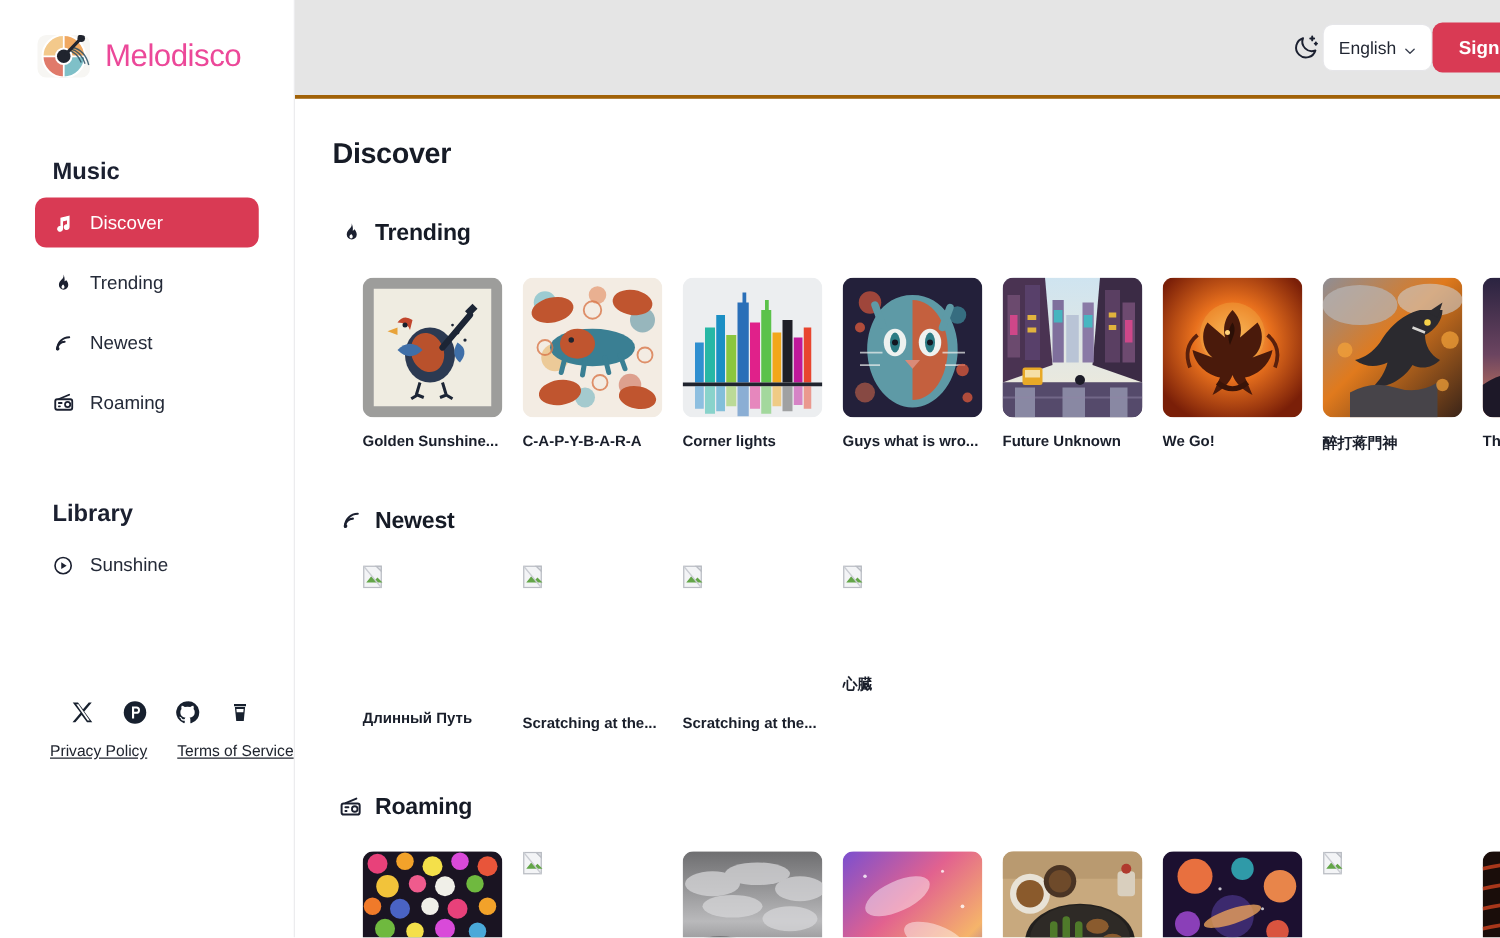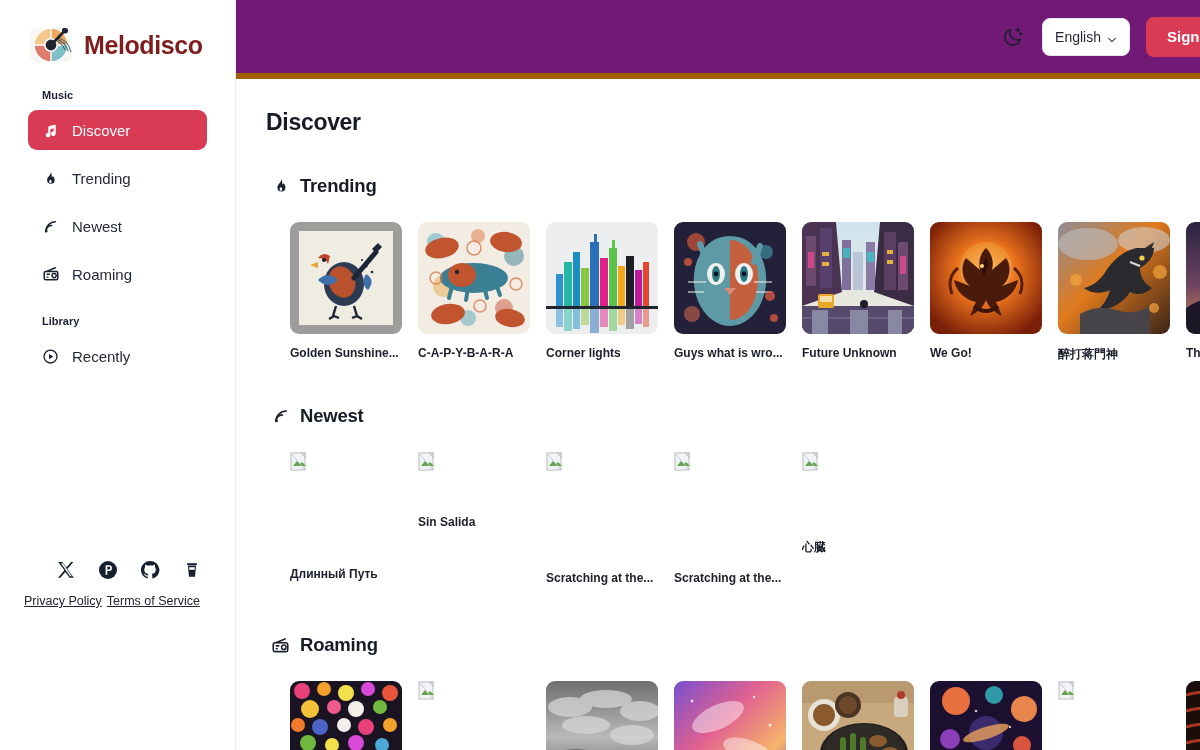--- a/index.html
+++ b/index.html
@@ -18,26 +18,26 @@
     border-right: 1px solid #ececee;
     background: #fff;
     position: relative;
   }
   .brand {
     display: flex; align-items: center; gap: 10px;
     padding: 22px 0 0 28px;
   }
   .brand-logo { width: 46px; height: 46px; flex: 0 0 46px; }
   .brand-name {
-    font-size: 25px; font-weight: 700; letter-spacing: -0.4px;
-    color: #7f1d1d;
+    font-size: 25px; font-weight: 400; letter-spacing: -0.4px;
+    color: #ec4899;
   }
   .nav-group-label {
-    font-size: 11px; font-weight: 700; color: #1b2030;
-    padding: 0 0 0 42px; margin-top: 21px; margin-bottom: 9px;
+    font-size: 19px; font-weight: 700; color: #1b2030;
+    padding: 0 0 0 42px; margin-top: 59px; margin-bottom: 9px;
   }
   .nav-list { list-style: none; padding: 0 28px; }
   .nav-item {
     display: flex; align-items: center; gap: 13px;
     height: 40px; padding: 0 14px;
     border-radius: 9px;
     font-size: 15px; color: #242a38;
     cursor: pointer;
     margin-bottom: 8px;
   }
@@ -51,34 +51,34 @@
   .sidebar-footer {
     position: absolute; left: 0; bottom: 0; width: 236px;
     padding: 0 0 142px 0;
   }
   .social-row {
     display: flex; align-items: center; gap: 22px;
     padding-left: 56px; margin-bottom: 14px;
   }
   .social-icon { width: 20px; height: 20px; cursor: pointer; display:block; }
   .legal-row {
-    display: flex; gap: 5px; padding-left: 24px;
+    display: flex; gap: 24px; padding-left: 40px;
     font-size: 12.5px;
   }
   .legal-row a {
     color: #20252f; text-decoration: underline; cursor: pointer;
   }
 
   
   .main { flex: 1 1 auto; height: 750px; position: relative; overflow: hidden; }
   .topbar {
-    height: 79px; border-bottom: 6px solid #a16207;
+    height: 79px; border-bottom: 3px solid #a16207;
     display: flex; align-items: center; justify-content: flex-end;
-    gap: 16px; padding-right: 0px;
-    background: #701a75;
+    padding-right: 0px;
+    background: #e5e5e5;
   }
   .theme-toggle {
     width: 26px; height: 26px; display: flex; align-items: center; justify-content: center;
     cursor: pointer;
   }
   .lang-select {
     height: 38px; min-width: 86px;
     border: 1px solid #e6e6e9; border-radius: 8px;
     display: flex; align-items: center; gap: 6px;
     padding: 0 12px; font-size: 14px; color: #1f2430;
@@ -223,21 +223,21 @@
 
     <div class="nav-group-label">Library</div>
     <ul class="nav-list">
       <li class="nav-item">
         <span class="ico">
           <svg viewBox="0 0 16 16" width="15" height="15">
               <circle cx="8" cy="8" r="6.9" fill="none" stroke="#1b2030" stroke-width="1.4"></circle>
               <path d="M6.4 5.2 L11 8 L6.4 10.8 Z" fill="#1b2030"></path>
             </svg>
         </span>
-        <span>Recently</span>
+        <span>Sunshine</span>
       </li>
     </ul>
 
     <div class="sidebar-footer">
       <div class="social-row">
         <span class="social-icon">
           <svg viewBox="0 0 20 20" width="20" height="20">
               <path d="M2.2 2 h4.2 l4 5.4 L15 2 h2.4 l-6 7.1 6.4 8.6 h-4.2 l-4.3-5.8 -5 5.8 H2 l6.4-7.5 Z M5 3.3 l9.1 13h1.7 L6.8 3.3 Z" fill="#17202e"></path>
             </svg>
         </span>
@@ -576,31 +576,20 @@
               <svg class="bi" viewBox="0 0 19 19">
                   <rect x="1" y="1" width="14" height="17" fill="#f3f4f6" stroke="#b9bcc3" stroke-width="1"></rect>
                   <path d="M11 1 h4 v4z" fill="#dfe1e6" stroke="#b9bcc3" stroke-width="1"></path>
                   <path d="M3 14 l4 -5 3 3 2 -2 4 4z" fill="#63a548"></path>
                   <path d="M1 1 L15 18" stroke="#c9ccd2" stroke-width="1"></path>
                 </svg>
             </div>
             <div class="card-title" style="top:115px">Длинный Путь</div>
           </div>
 
-          <div class="newest-card">
-            <div class="broken">
-              <svg class="bi" viewBox="0 0 19 19">
-                  <rect x="1" y="1" width="14" height="17" fill="#f3f4f6" stroke="#b9bcc3" stroke-width="1"></rect>
-                  <path d="M11 1 h4 v4z" fill="#dfe1e6" stroke="#b9bcc3" stroke-width="1"></path>
-                  <path d="M3 14 l4 -5 3 3 2 -2 4 4z" fill="#63a548"></path>
-                  <path d="M1 1 L15 18" stroke="#c9ccd2" stroke-width="1"></path>
-                </svg>
-            </div>
-            <div class="card-title" style="top:63px">Sin Salida</div>
-          </div>
 
           <div class="newest-card">
             <div class="broken">
               <svg class="bi" viewBox="0 0 19 19">
                   <rect x="1" y="1" width="14" height="17" fill="#f3f4f6" stroke="#b9bcc3" stroke-width="1"></rect>
                   <path d="M11 1 h4 v4z" fill="#dfe1e6" stroke="#b9bcc3" stroke-width="1"></path>
                   <path d="M3 14 l4 -5 3 3 2 -2 4 4z" fill="#63a548"></path>
                   <path d="M1 1 L15 18" stroke="#c9ccd2" stroke-width="1"></path>
                 </svg>
             </div>

